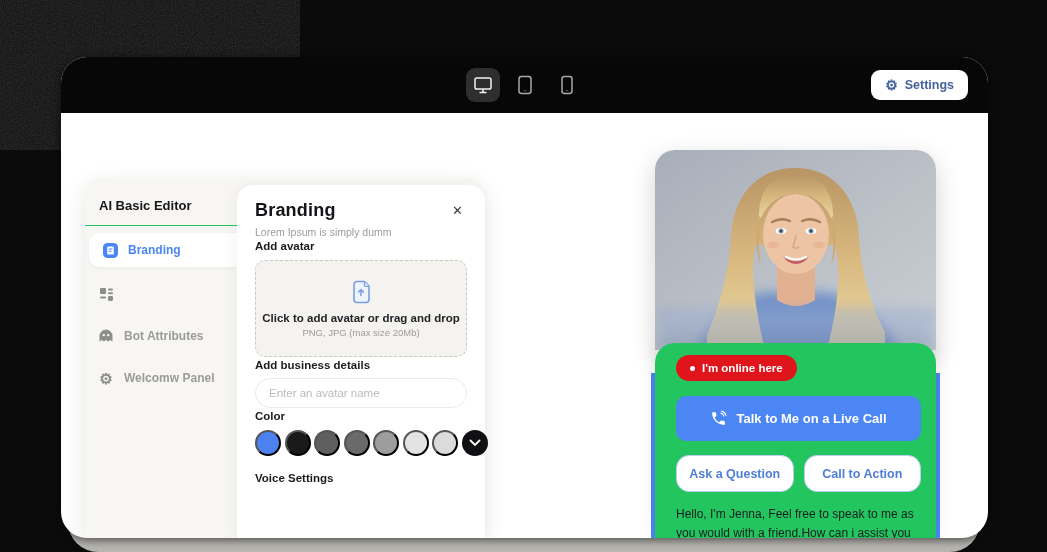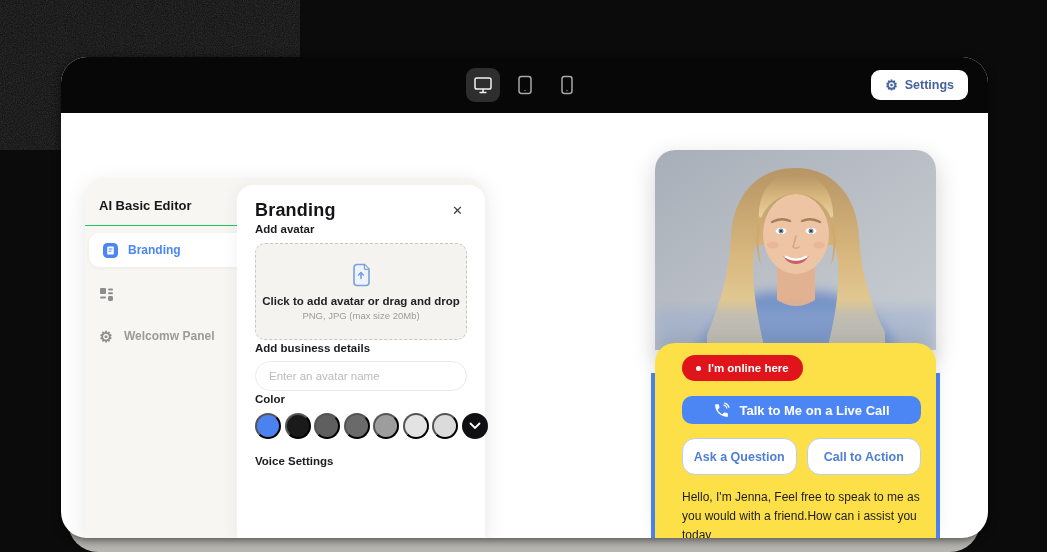--- a/index.html
+++ b/index.html
@@ -116,39 +116,39 @@
   .preview {
     position:absolute; left:594px; top:93px; width:281px; bottom:0;
   }
   .preview-photo {
     position:absolute; top:0; left:0; right:0; height:200px;
     border-radius:20px 20px 0 0; overflow:hidden;
     box-shadow:0 8px 24px rgba(0,0,0,.18);
   }
   .chat-card {
     position:absolute; top:193px; left:0; right:0; bottom:0;
-    background:#fde047; border-radius:20px 20px 0 0;
+    background:#22c55e; border-radius:20px 20px 0 0;
     box-shadow:0 -6px 18px rgba(0,0,0,.10);
-    padding:12px 15px 0 27px;
+    padding:12px 15px 0 21px;
   }
   .chat-card::before, .chat-card::after {
     content:""; position:absolute; top:30px; bottom:0; width:5px; background:#4c86f5; z-index:-1;
   }
   .chat-card::before { left:-4px; }
   .chat-card::after { right:-4px; }
 
   .online-badge {
     display:inline-flex; align-items:center; gap:7px;
     background:#e0151c; border-radius:14px; padding:7px 14px; cursor:pointer;
   }
   .online-dot { width:5px; height:5px; border-radius:50%; background:#fff; }
   .online-text { color:#fff; font-size:11.5px; font-weight:bold; }
 
   .cta-primary {
-    margin-top:15px; width:100%; height:28px; border:none; border-radius:10px;
+    margin-top:15px; width:100%; height:45px; border:none; border-radius:10px;
     background:#4c86f5; color:#fff; font-size:13px; font-weight:bold;
     display:flex; align-items:center; justify-content:center; gap:9px; cursor:pointer;
     font-family:"Liberation Sans", sans-serif;
   }
   .cta-row { margin-top:14px; display:flex; gap:10px; }
   .cta-outline {
     flex:1; height:37px; border-radius:13px; background:#fff;
     border:1.5px solid #bccdf2; color:#4e7fd6; font-size:12.5px; font-weight:bold;
     cursor:pointer; font-family:"Liberation Sans", sans-serif;
   }
@@ -227,32 +227,43 @@
           <svg width="15" height="15" viewBox="0 0 15 15" fill="#8d8d8d">
             <rect x="1" y="1" width="6" height="6" rx="1"></rect>
             <rect x="9" y="1.6" width="5" height="2" rx="1"></rect>
             <rect x="9" y="5.2" width="5" height="2" rx="1"></rect>
             <rect x="1" y="9.5" width="6" height="2" rx="1"></rect>
             <rect x="9" y="9" width="5" height="5" rx="1.4"></rect>
           </svg>
         </span>
       </div>
 
+      <div class="side-item" style="margin-top:8px">
+        <span class="icn">
+          <svg width="16" height="16" viewBox="0 0 16 16">
+            <path d="M8 1.5 a6.5 6.5 0 0 1 6.5 6.5 v5.5 l-2.2 -1.4 -2.1 1.4 -2.2 -1.4 -2.1 1.4 -2.2 -1.4 -2.2 1.4 v-5.5 A6.5 6.5 0 0 1 8 1.5 z" fill="#8d8d8d"></path>
+            <circle cx="5.8" cy="7.2" r="1.15" fill="#ffffff"></circle>
+            <circle cx="10.2" cy="7.2" r="1.15" fill="#ffffff"></circle>
+          </svg>
+        </span>
+        <span>Bot Attributes</span>
+      </div>
 
       <div class="side-item" style="margin-top:8px">
         <span class="icn gear-item">⚙</span>
         <span>Welcomw Panel</span>
       </div>
     </div>
 
     <div class="panel">
       <div class="panel-head">
         <div class="panel-title">Branding</div>
         <button class="close-btn">✕</button>
       </div>
+      <div class="panel-sub">Lorem Ipsum is simply dumm</div>
 
       <div class="field-label">Add avatar</div>
 
       <div class="upload-box">
         <span style="display:flex">
           <svg width="26" height="26" viewBox="0 0 26 26" fill="none">
             <path d="M6 5.5 a3 3 0 0 1 3 -3 h7.5 L21 7 v13.5 a3 3 0 0 1 -3 3 h-9 a3 3 0 0 1 -3 -3 z" fill="#eef4fd" stroke="#7b9fe0" stroke-width="1.6"></path>
             <path d="M16.5 2.8 v3.4 a1.2 1.2 0 0 0 1.2 1.2 h3" fill="#ffffff" stroke="#7b9fe0" stroke-width="1.4"></path>
             <path d="M13 16.5 v-5.5 M10.6 13 l2.4 -2.5 2.4 2.5" stroke="#7b9fe0" stroke-width="1.6" stroke-linecap="round" stroke-linejoin="round"></path>
           </svg>

